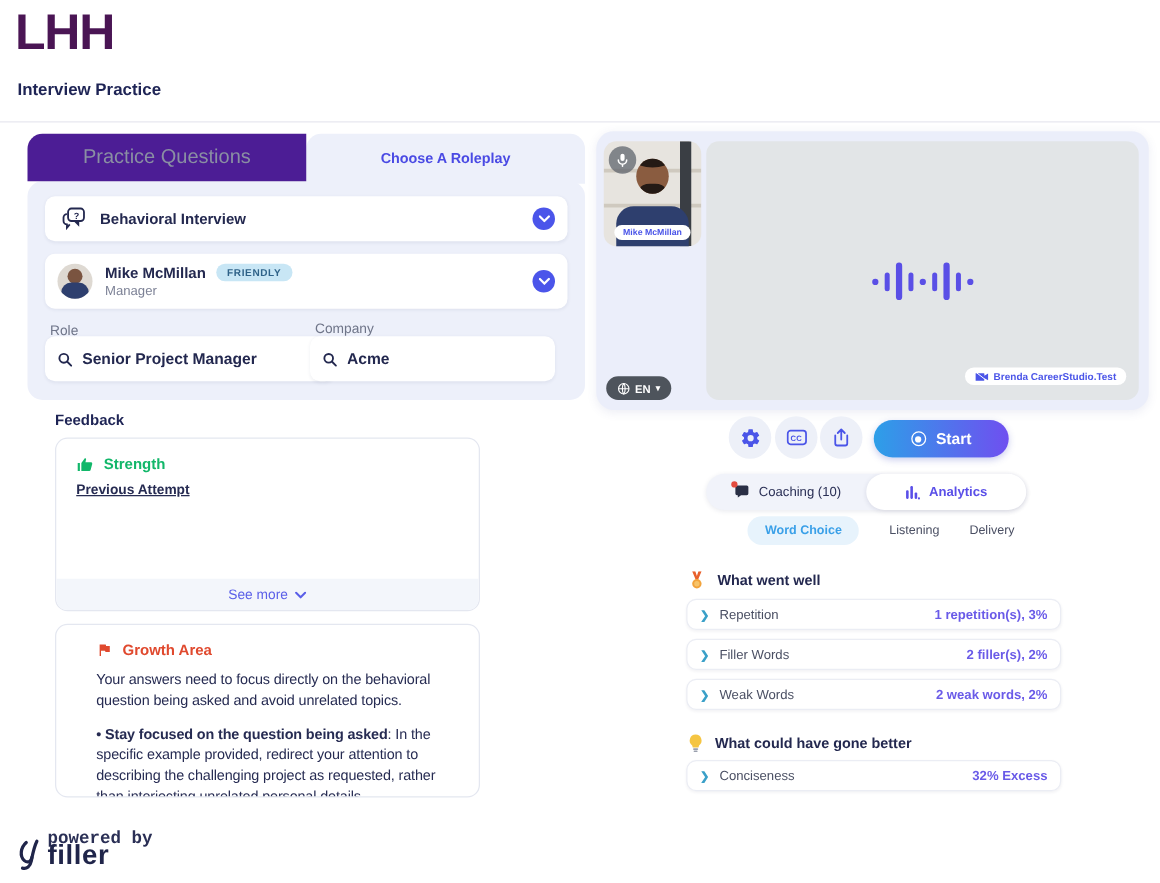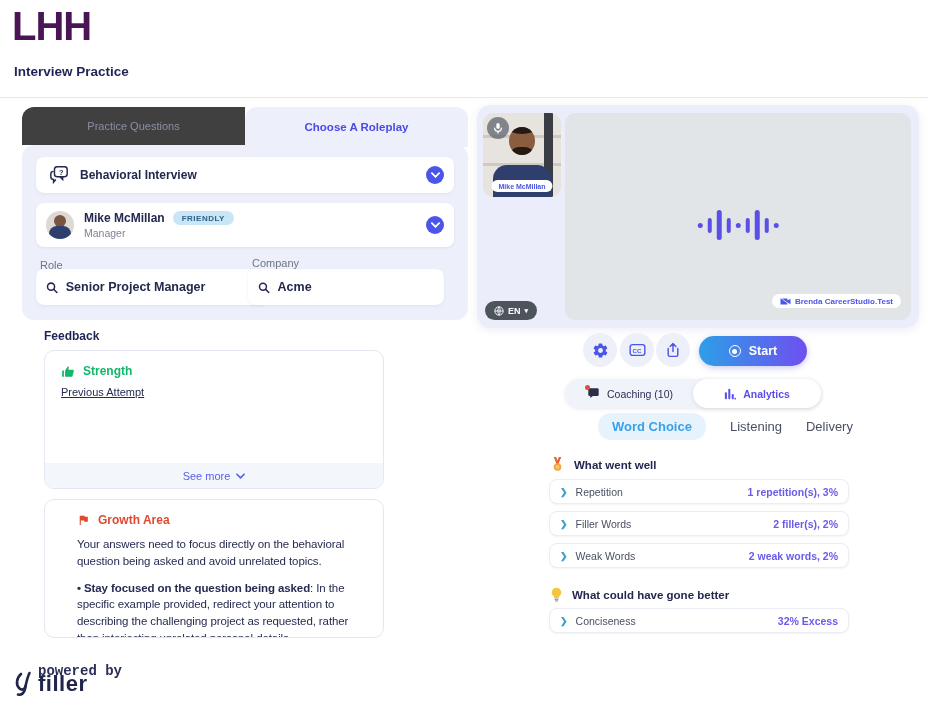--- a/index.html
+++ b/index.html
@@ -8,21 +8,21 @@
   #app { position:relative; width:928px; height:706px; background:#fff; overflow:hidden; }
 
   
   .logo { position:absolute; left:12px; top:4px; font-size:40px; font-weight:900; color:#4A1554; letter-spacing:-1px; }
   .page-title { position:absolute; left:14px; top:64px; font-size:13.5px; font-weight:bold; color:#1E2455; }
   .top-divider { position:absolute; left:0; top:97px; width:928px; height:1px; background:#E7E8EF; }
 
   
   .left-panel { position:absolute; left:22px; top:107px; width:446px; height:213px; }
   .panel-body { position:absolute; left:0; top:38px; width:446px; height:175px; background:#EDF0FA; border-radius:12px; }
-  .tab-inactive { position:absolute; left:0; top:0; width:223px; height:38px; display:flex; align-items:center; justify-content:center; font-size:11px; color:#8A8FA3; background:#404040; border-radius:12px 0 0 0; cursor:pointer; }
+  .tab-inactive { position:absolute; left:0; top:0; width:223px; height:38px; display:flex; align-items:center; justify-content:center; font-size:16px; color:#8A8FA3; background:#4c1d95; border-radius:12px 0 0 0; cursor:pointer; }
   .tab-active { position:absolute; left:223px; top:0; width:223px; height:40px; background:#EDF0FA; border-radius:12px 12px 0 0; display:flex; align-items:center; justify-content:center; font-size:11.5px; font-weight:bold; color:#4A4AE4; cursor:pointer; }
 
   .row-card { position:absolute; background:#fff; border-radius:8px; box-shadow:0 1px 3px rgba(30,36,85,.07); display:flex; align-items:center; cursor:pointer; }
   .scenario-card { left:14px; top:50px; width:418px; height:36px; padding:0 10px 0 12px; }
   .scenario-card .lbl { font-size:12px; font-weight:bold; color:#23284F; margin-left:10px; }
   .persona-card { left:14px; top:96px; width:418px; height:44px; padding:0 10px; }
   .chev-circle { margin-left:auto; width:18px; height:18px; border-radius:50%; background:#4B55EA; display:flex; align-items:center; justify-content:center; flex:0 0 auto; }
 
   .avatar { width:28px; height:28px; border-radius:50%; background:#ded9d2; position:relative; overflow:hidden; flex:0 0 auto; }
   .avatar .head { position:absolute; left:8px; top:4px; width:12px; height:12px; border-radius:50%; background:#7a5440; }
@@ -40,21 +40,21 @@
   
   .feedback-h { position:absolute; left:44px; top:329px; font-size:12px; font-weight:bold; color:#1E2455; }
   .fb-card { position:absolute; width:340px; background:#fff; border:1px solid #E4E7F0; border-radius:10px; overflow:hidden; }
   .strength-card { left:44px; top:350px; height:139px; }
   .growth-card { left:44px; top:499px; height:139px;padding-left:16px; }
   .fb-inner { padding:13px 16px 0 16px; }
   .fb-head { display:flex; align-items:center; gap:8px; font-size:12px; font-weight:bold; }
   .strength-title { color:#12B76A; }
   .growth-title { color:#E0492E; }
   .fb-body { margin-top:9px; font-size:11.5px; line-height:1.5; color:#262B52; letter-spacing:-.1px; }
-  .fb-link { display:inline-block; margin-top:8px; font-size:11px; font-weight:normal; color:#262B52; text-decoration:underline; cursor:pointer; }
+  .fb-link { display:inline-block; margin-top:8px; font-size:11px; font-weight:bold; color:#262B52; text-decoration:underline; cursor:pointer; }
   .fb-footer { position:absolute; left:0; right:0; bottom:0; height:25px; background:#F3F6FB; display:flex; align-items:center; justify-content:center; gap:6px; font-size:11px; color:#5A5FE8; cursor:pointer; }
   .growth-bullet { margin-top:9px; font-size:11.5px; line-height:1.45; color:#262B52; letter-spacing:-.1px; }
   .growth-bullet b { font-weight:bold; }
 
   
   .stage { position:absolute; left:477px; top:105px; width:442px; height:223px; background:#EBEEFA; border-radius:14px; box-shadow:0 2px 8px rgba(80,90,160,.10); }
   .thumb { position:absolute; left:6px; top:8px; width:78px; height:84px; border-radius:10px; background:#e7e4df; overflow:hidden; }
   .thumb .shelf1 { position:absolute; left:0; top:22px; width:100%; height:3px; background:#cfc9bf; }
   .thumb .shelf2 { position:absolute; left:0; top:50px; width:100%; height:3px; background:#cfc9bf; }
   .thumb .strip { position:absolute; right:8px; top:0; width:9px; height:100%; background:#3a3e44; }
@@ -80,21 +80,21 @@
   .rec::after { content:''; position:absolute; inset:2.5px; background:#fff; border-radius:50%; }
 
   
   .ctabs { position:absolute; left:565px; top:379px; width:256px; height:29px; background:#F1F3FA; border-radius:15px; box-shadow:0 1px 4px rgba(30,36,85,.10); }
   .ctab-coaching { position:absolute; left:0; top:0; width:130px; height:29px; display:flex; align-items:center; justify-content:center; gap:7px; font-size:10.5px; color:#2A2F55; cursor:pointer; }
   .ctab-analytics { position:absolute; right:0; top:0; width:128px; height:29px; background:#fff; border-radius:15px; box-shadow:0 1px 4px rgba(30,36,85,.12); display:flex; align-items:center; justify-content:center; gap:7px; font-size:10.5px; font-weight:bold; color:#5A4FE8; cursor:pointer; }
   .coach-icon-wrap { position:relative; width:13px; height:13px; }
   .coach-dot { position:absolute; left:-2px; top:-2px; width:5px; height:5px; background:#E34B3F; border-radius:50%; }
 
   .subtabs { position:absolute; left:598px; top:413px; display:flex; align-items:center; gap:24px; }
-  .subtab { font-size:13px; color:#4A4F63; cursor:pointer; }
+  .subtab { font-size:10px; color:#4A4F63; cursor:pointer; }
   .subtab-active { background:#E7F3FC; color:#3AA0E8; font-weight:bold; padding:6px 14px; border-radius:13px; }
 
   
   .sect-head { position:absolute; display:flex; align-items:center; gap:10px; font-size:11.5px; font-weight:bold; color:#23284F; }
   .ww-head { left:551px; top:457px; }
   .gb-head { left:551px; top:587px; }
   .metric-rows { position:absolute; left:549px; width:300px; display:flex; flex-direction:column; gap:7px; }
   .ww-rows { top:479px; }
   .gb-rows { top:608px; }
   .metric-row { height:25px; background:#fff; border:1px solid #EBEDF4; border-radius:8px; box-shadow:0 1px 2px rgba(30,36,85,.05); display:flex; align-items:center; padding:0 10px; gap:8px; cursor:pointer; }

